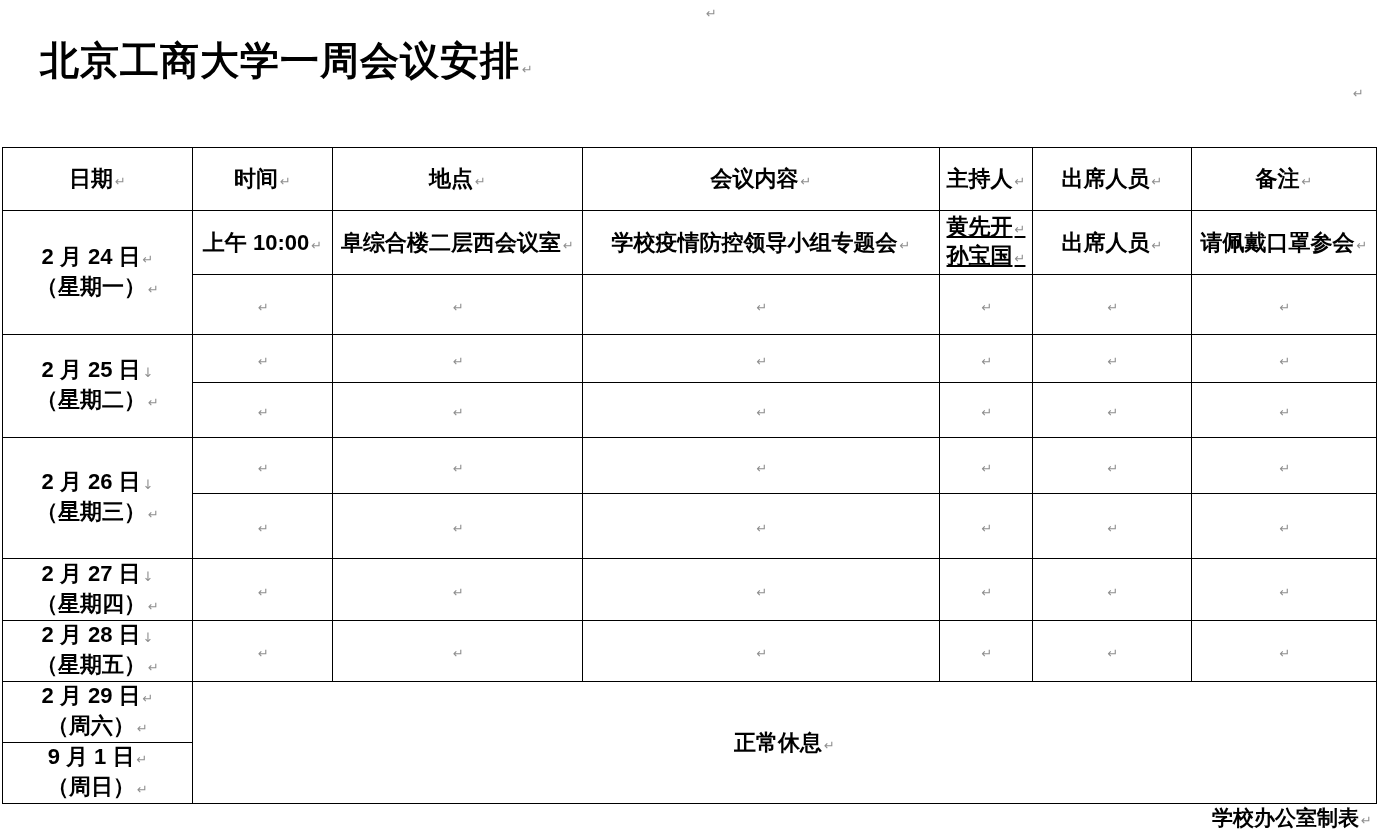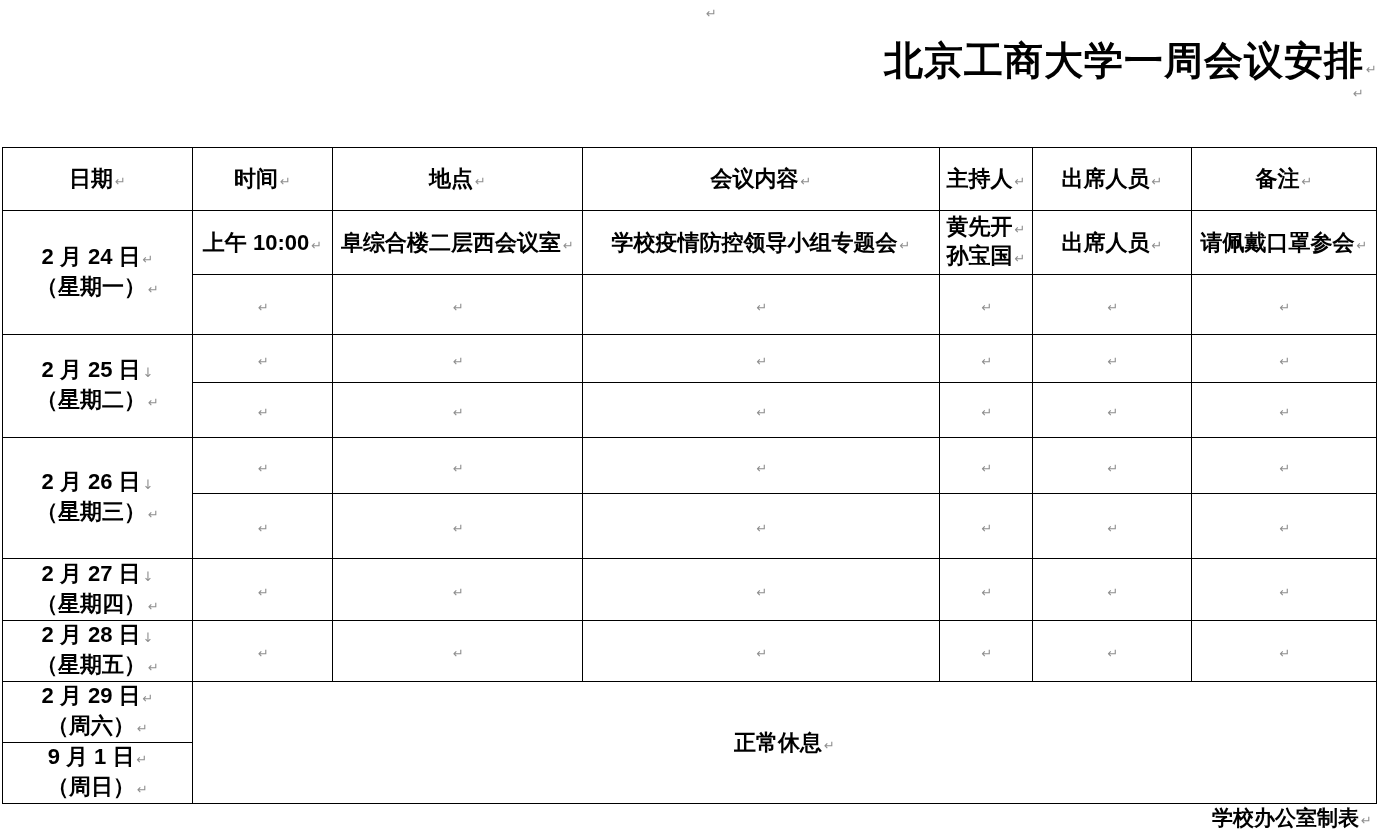--- a/index.html
+++ b/index.html
@@ -17,21 +17,21 @@
     font-size:13px;
     font-weight:normal;
     margin-left:2px;
     font-family:"DejaVu Sans", sans-serif;
   }
   .pilcrow.lb { font-size:13px; }
 
   .doc-title {
     position:absolute;
     top:40px; left:40px; right:0;
-    text-align:right;
+    text-align:left;
     font-size:39px;
     font-weight:bold;
     letter-spacing:1px;
     line-height:42px;
     white-space:nowrap;
   }
   .doc-subtitle {
     position:absolute;
     top:104px; right:16px;
     font-family:"Liberation Serif", serif;
@@ -60,21 +60,21 @@
     padding:0;
     overflow:hidden;
     white-space:nowrap;
   }
   td.pc-left8  { text-align:left; padding-left:8px; }
   td.pc-left10 { text-align:left; padding-left:10px; }
   td.pc-left18 { text-align:left; padding-left:18px; }
   td.pc-left28 { text-align:left; padding-left:28px; }
   td.pc-left66 { text-align:left; padding-left:66px; }
   td.date-cell  { line-height:27px; }
-  td.host-cell  { line-height:26px; text-align:left; padding-left:3px; }
+  td.host-cell  { line-height:26px; text-align:left; padding-left:3px;text-decoration:underline; }
   .dline { white-space:nowrap; }
 
   .doc-footer {
     position:absolute;
     top:804px; right:6px;
     font-size:21px;
     font-weight:bold;
     white-space:nowrap;
     text-align:right;
   }

